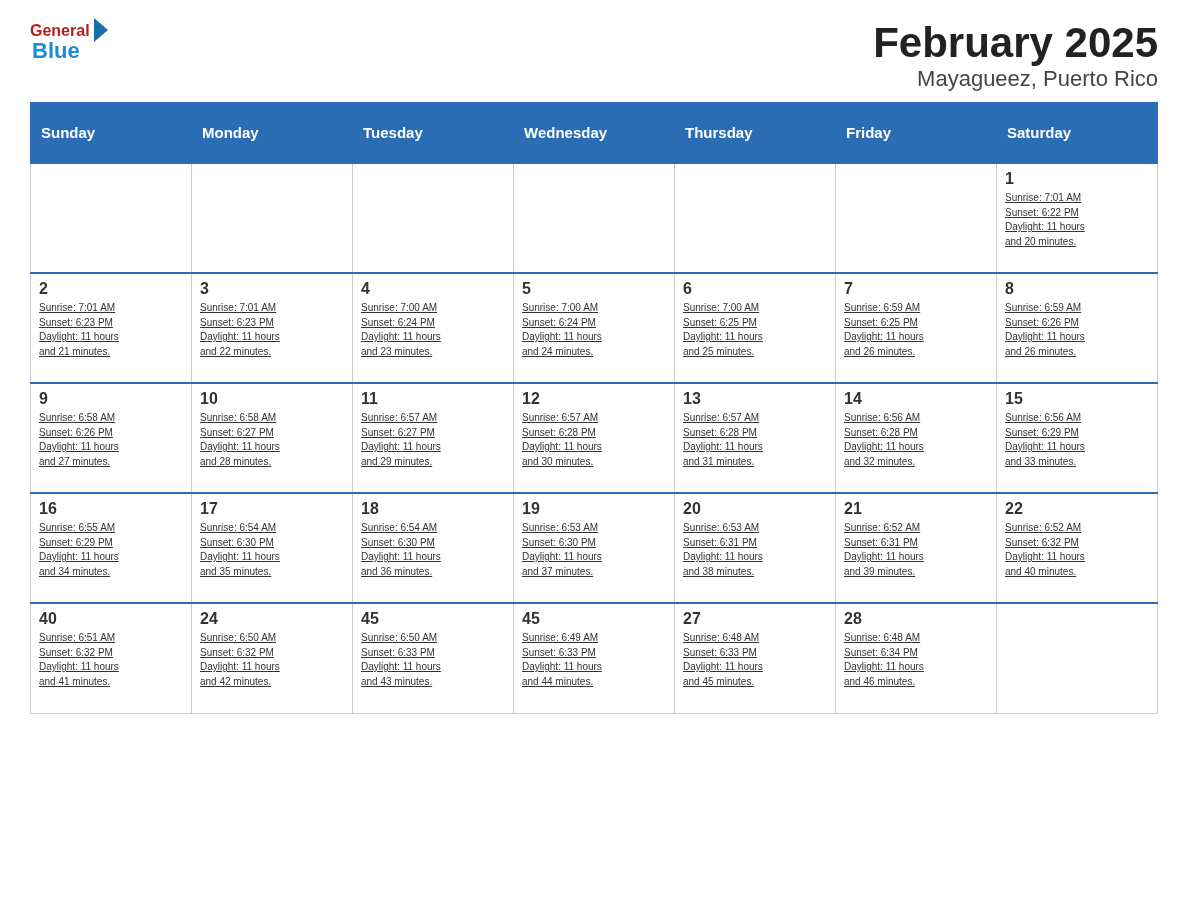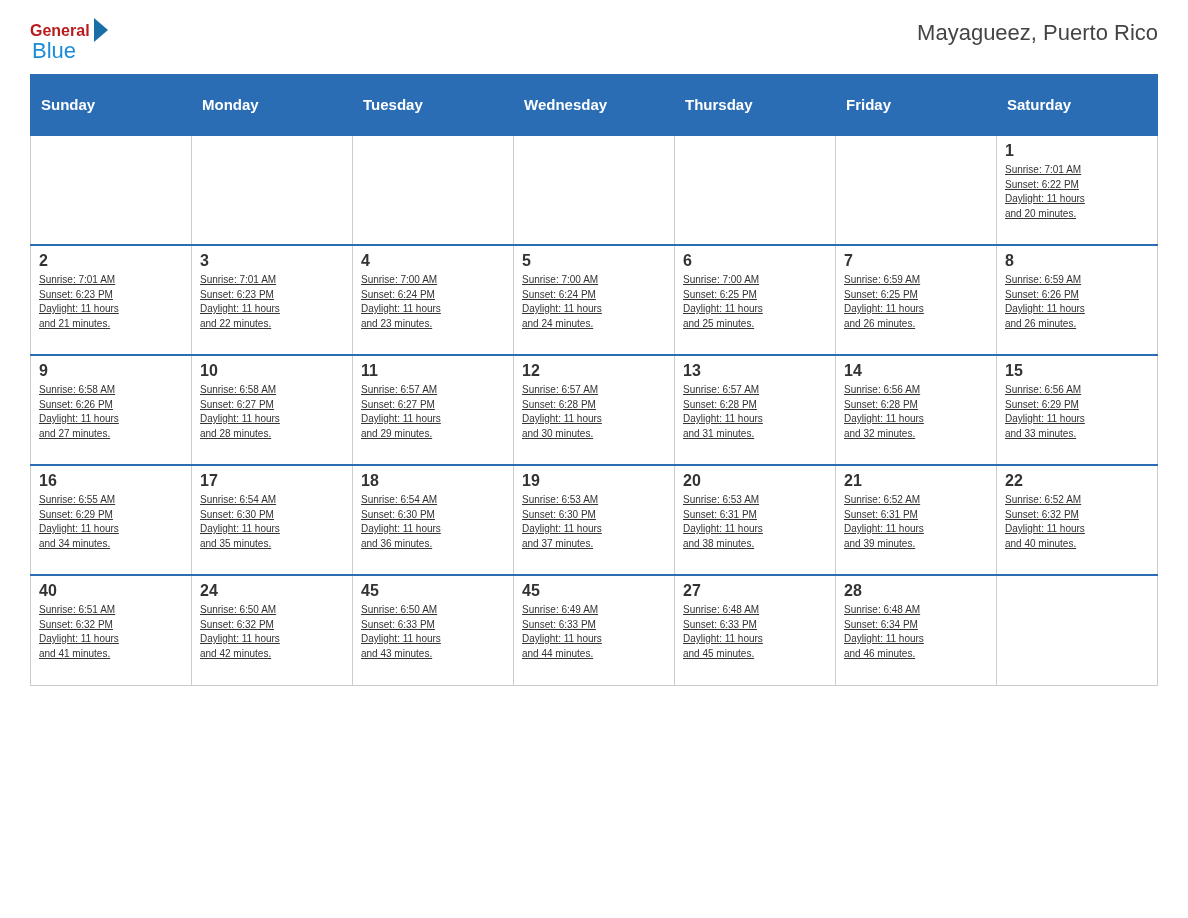--- a/index.html
+++ b/index.html
@@ -34,21 +34,21 @@
       width: 0;
       height: 0;
       border-left: 14px solid #1a6ea8;
       border-top: 12px solid transparent;
       border-bottom: 12px solid transparent;
       margin-left: 4px;
       margin-top: -2px;
     }
     .logo-blue {
       font-size: 22px;
-      font-weight: normal;
+      font-weight: bold;
       color: #1a8cd8;
       margin-top: -4px;
       margin-left: 2px;
     }
     .title-block {
       text-align: right;
     }
     .title-block h1 {
       font-size: 42px;
       font-weight: bold;
@@ -111,20 +111,21 @@
 
 <div class="header">
   <div class="logo">
     <div class="logo-top">
       <span class="logo-general">General</span>
       <div class="logo-arrow"></div>
     </div>
     <span class="logo-blue">Blue</span>
   </div>
   <div class="title-block">
+    <h1>February 2025</h1>
     <h2>Mayagueez, Puerto Rico</h2>
   </div>
 </div>
 
 <table class="calendar">
   <thead>
     <tr>
     <th>Sunday</th>
         <th>Monday</th>
         <th>Tuesday</th>

